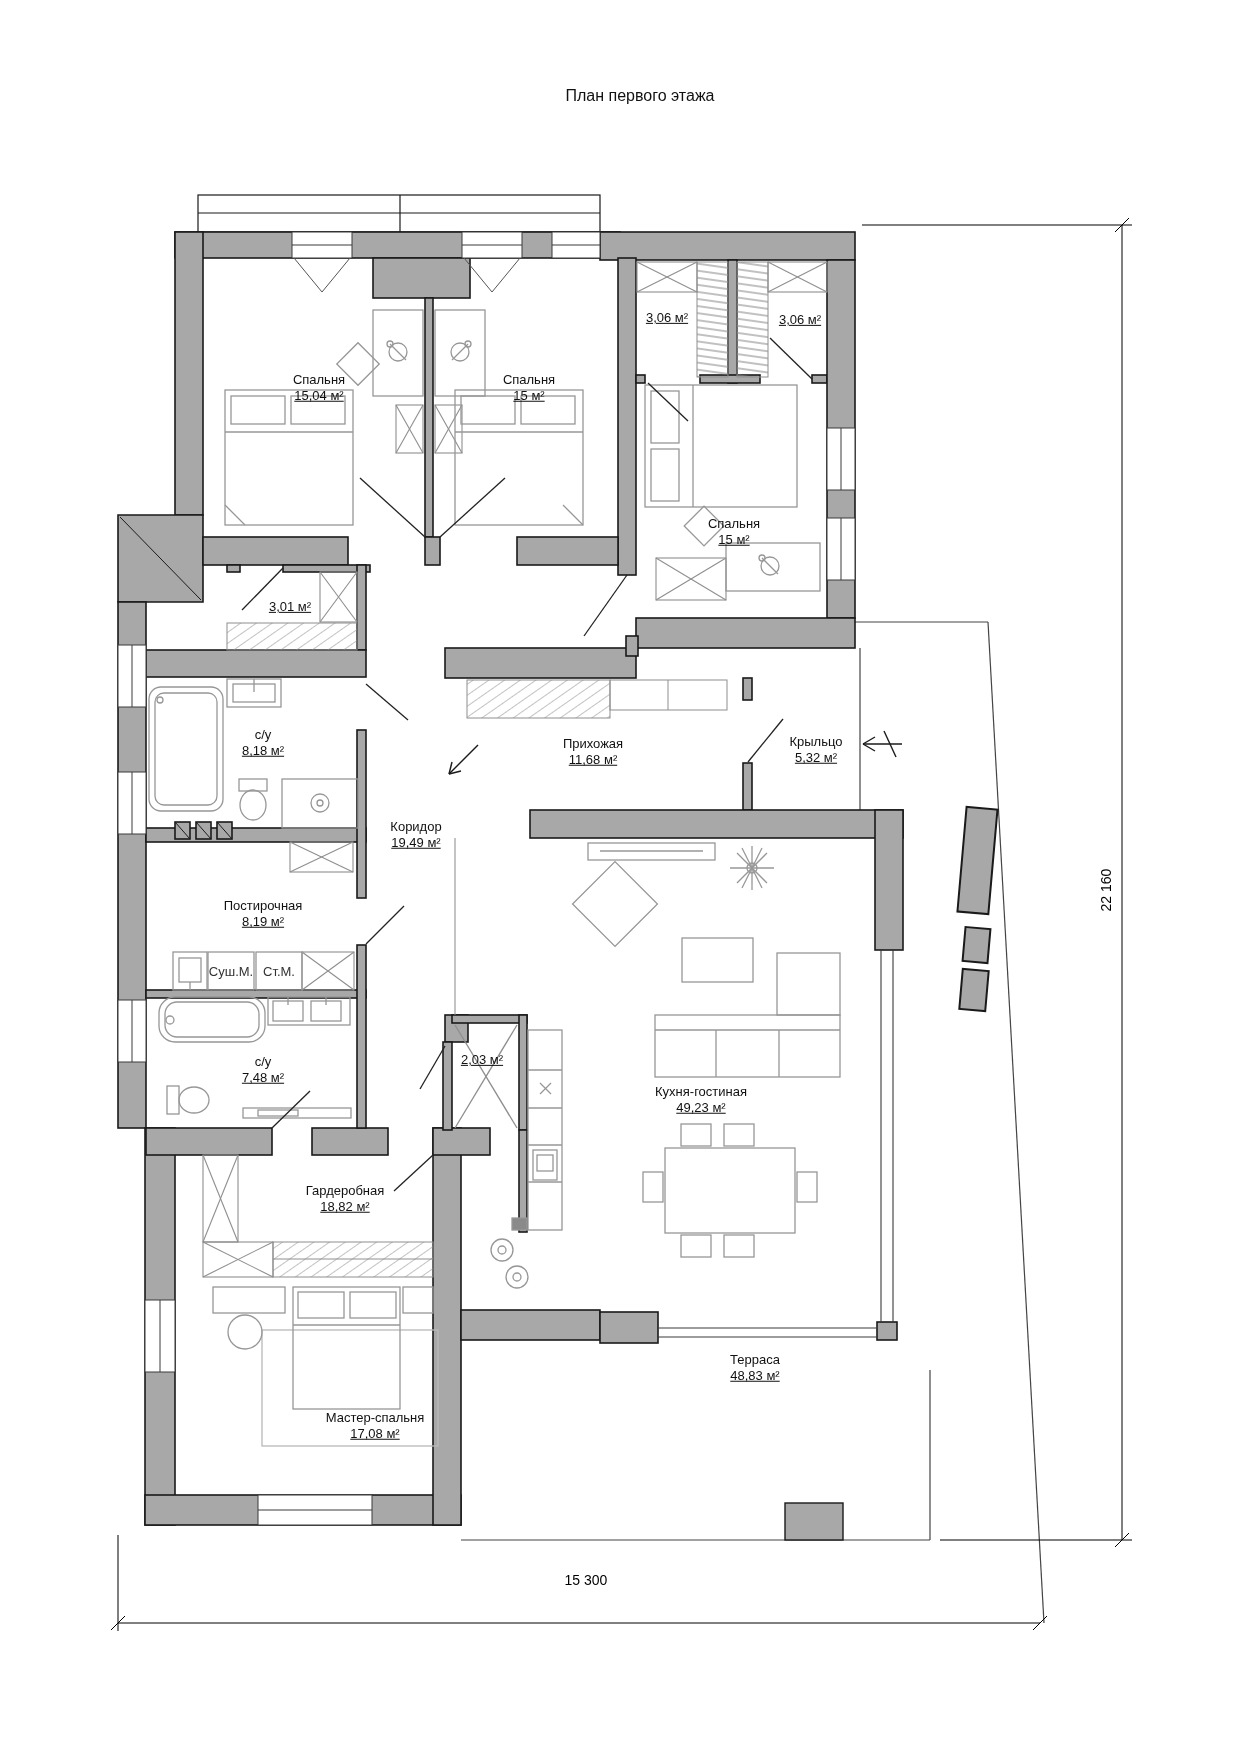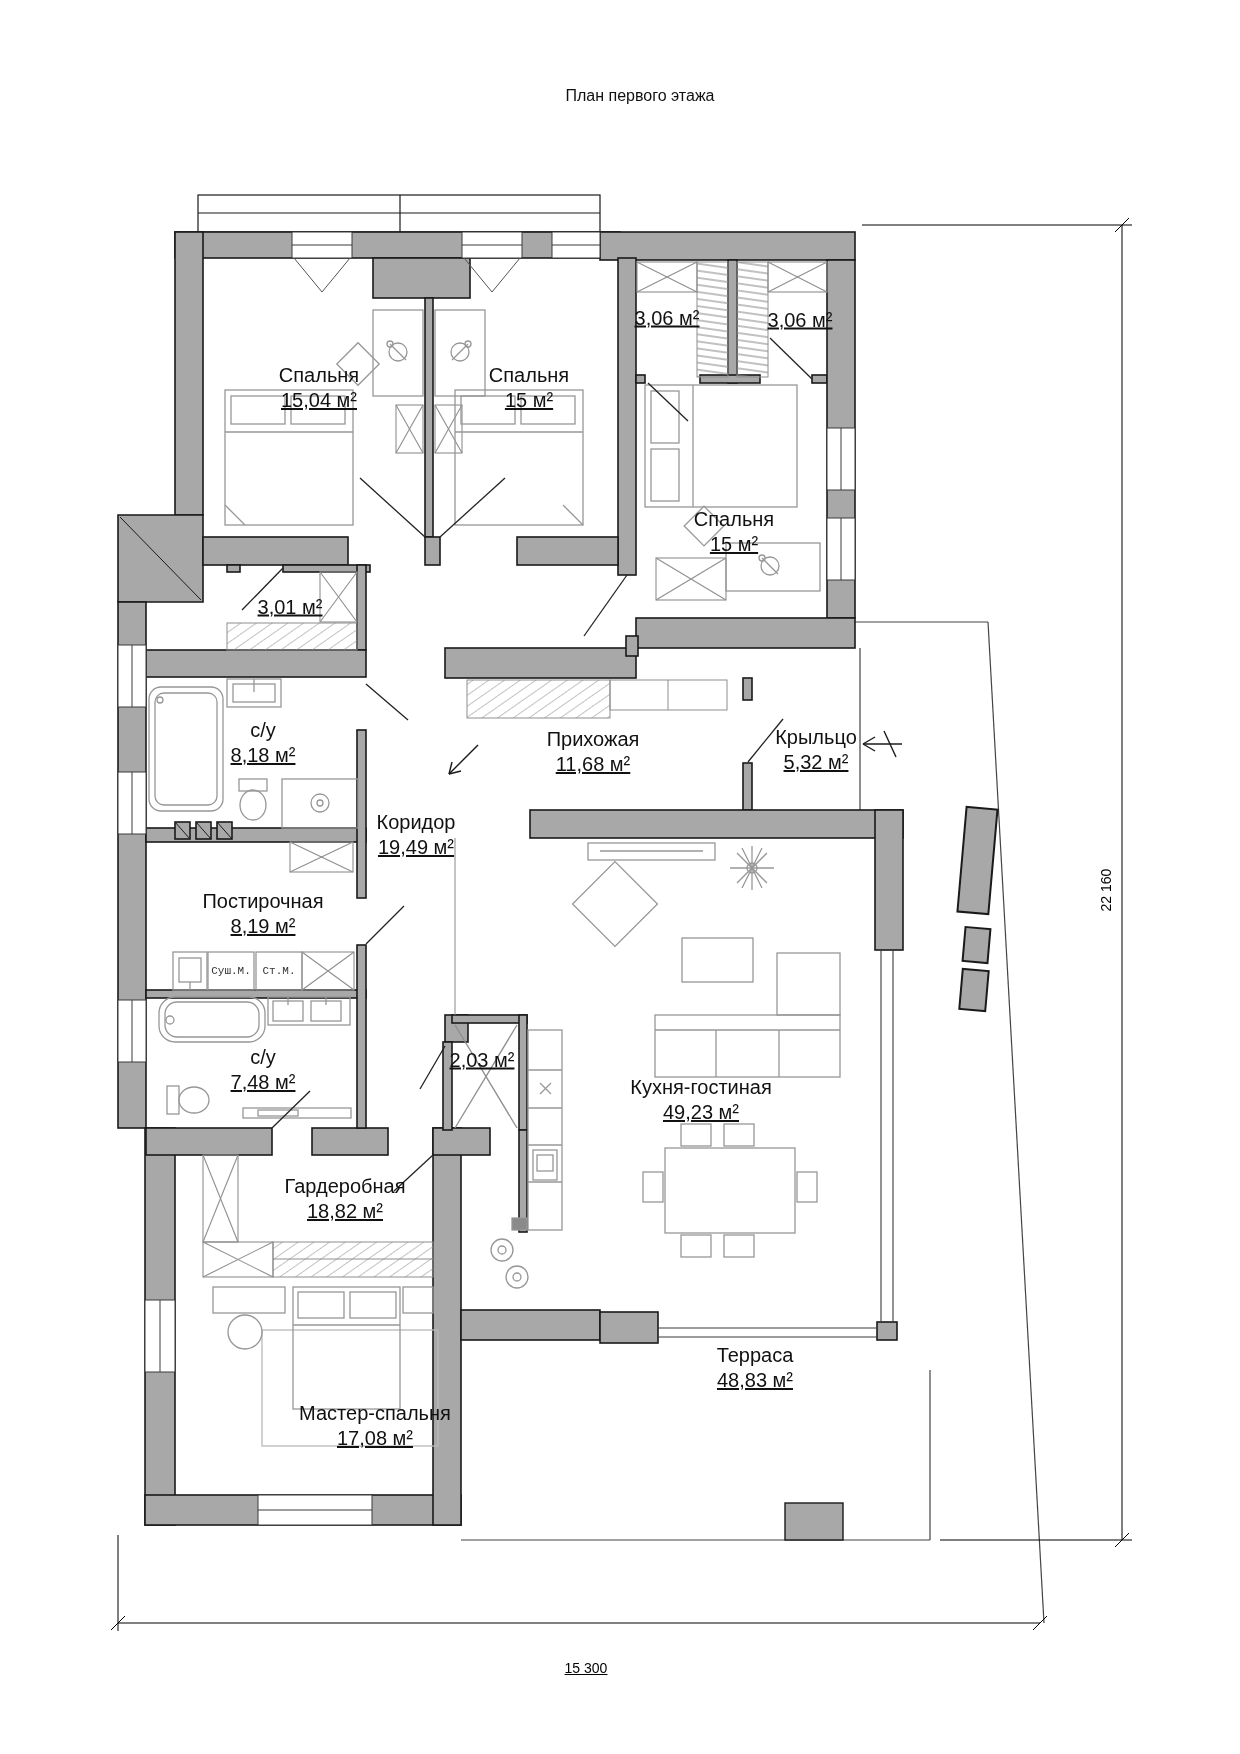--- a/index.html
+++ b/index.html
@@ -1,26 +1,26 @@
 <!DOCTYPE html>
 <html><head>
 <meta charset="utf-8">
 <style>
   html,body{margin:0;padding:0;background:#fff;}
   body{width:1240px;height:1754px;position:relative;font-family:"Liberation Sans",sans-serif;color:#111;overflow:hidden;}
   #plan-wrap{position:absolute;inset:0;}
   svg{position:absolute;left:0;top:0;}
-  .lbl{position:absolute;transform:translate(-50%,-50%);text-align:center;line-height:1.25;white-space:nowrap;font-size:20px;color:#111;}
+  .lbl{position:absolute;transform:translate(-50%,-50%);text-align:center;line-height:1.25;white-space:nowrap;font-size:13px;color:#111;}
   .lbl .rname{text-decoration:none;}
   .lbl .rarea{text-decoration:underline;}
-  .mini{position:absolute;transform:translate(-50%,-50%);font-size:11px;color:#333;white-space:nowrap;font-family:Liberation Mono, monospace;}
+  .mini{position:absolute;transform:translate(-50%,-50%);font-size:13px;color:#333;white-space:nowrap;}
   #page-title{position:absolute;left:640px;top:96px;transform:translate(-50%,-50%);font-size:16px;}
   .dim{position:absolute;font-size:14px;color:#000;white-space:nowrap;}
   #dim-right{left:1106px;top:890px;transform:translate(-50%,-50%) rotate(-90deg);}
-  #dim-bottom{left:586px;top:1668px;transform:translate(-50%,-50%);text-decoration:underline;}
+  #dim-bottom{left:586px;top:1580px;transform:translate(-50%,-50%);}
 </style>
 </head>
 <body>
 
 <div id="plan-wrap">
 
 <svg width="1240" height="1754" viewBox="0 0 1240 1754">
   <defs>
     <pattern id="diagHatch" width="9" height="9" patternUnits="userSpaceOnUse" patternTransform="rotate(55)">
       <line x1="0" y1="0" x2="0" y2="9" stroke="#8e8e8e" stroke-width="1.1"></line>

